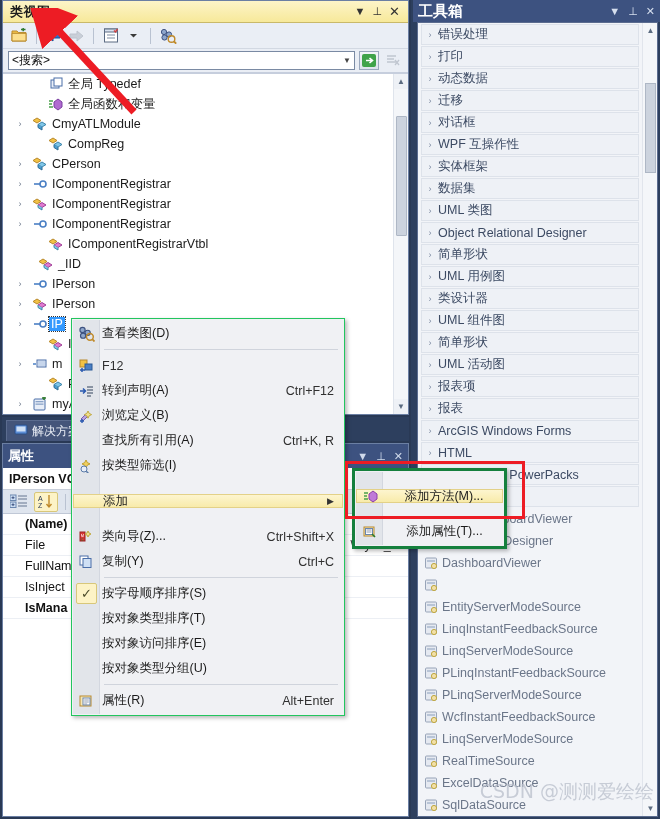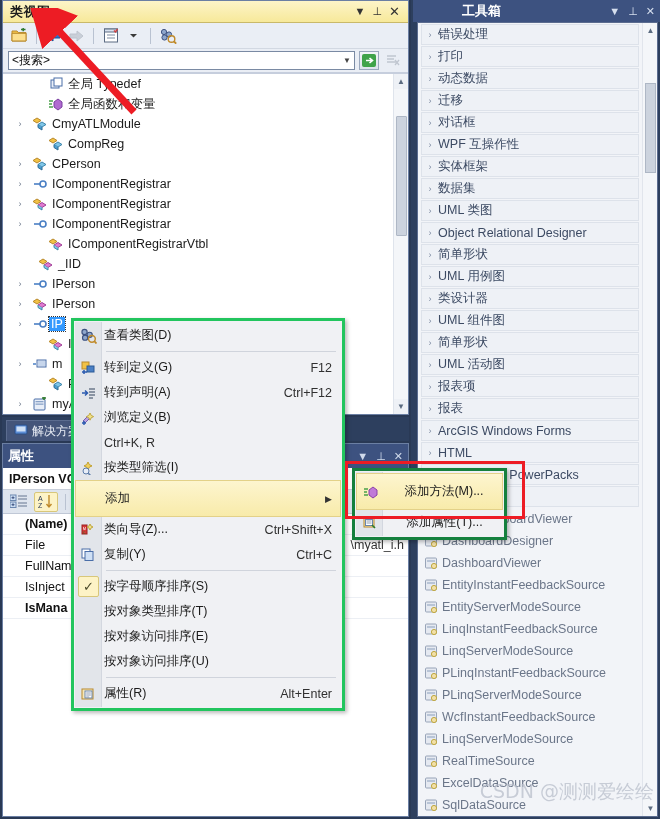--- a/index.html
+++ b/index.html
@@ -116,56 +116,56 @@
   .prow .pv { flex:1; padding-left:4px; color:#333; display:flex;align-items:center;
               justify-content:flex-end; padding-right:4px;}
   .prow.bold .pk { font-weight:bold; }
 
   
   .tbx-window {
     position:absolute; left:413px; top:0; width:247px; height:819px;
     background:#2d3f5e; display:flex; flex-direction:column;
   }
   .tbx-titlebar { height:22px; background:#3d5280; display:flex; align-items:center; padding:0 5px;}
-  .tbx-title { color:#fff; font-size:13px; font-weight:bold;margin-left:44px; }
+  .tbx-title { color:#fff; font-size:15px; font-weight:bold; }
   .tbx-tbtns { margin-left:auto; display:flex; gap:8px; align-items:center; color:#d6dfee; font-size:11px;}
   .tbx-body { flex:1; background:#f2f4f8; margin:0 2px 2px 4px; border:1px solid #5b6c8f;
               position:relative; overflow:hidden;}
   .tbx-list { position:absolute; inset:0 15px 0 0; overflow:hidden; }
   .cat {
     height:21px; margin:1px 3px; background:#eef1f6; border:1px solid #dde2ea;
     display:flex; align-items:center; font-size:12.5px; color:#3c4a63;
   }
   .cat .chev { width:16px; text-align:center; color:#7b88a0; font-size:9px;}
   .item { height:22px; display:flex; align-items:center; font-size:12.5px; color:#6b7689; padding-left:24px;}
   .item .iico { width:22px; margin-left:-22px; display:flex;align-items:center;justify-content:center;}
   .tbx-scroll { position:absolute; right:0; top:0; width:15px; bottom:0; background:#f4f6f9; border-left:1px solid #e1e5ec;}
   .tbx-arrow { width:15px;height:15px; display:flex;align-items:center;justify-content:center;font-size:8px;color:#5b6b80;}
   .tbx-thumb { position:absolute; top:60px; width:11px; left:2px; height:90px; background:#ccd3de;border:1px solid #aeb7c5;}
 
   
   .ctxmenu {
     position:absolute; left:71px; top:318px; width:274px;
-    background:#f0f1f4; border:3px solid #22c55e;
+    background:#f0f1f4; border:1px solid #22c55e;
     box-shadow:2px 2px 4px rgba(0,0,0,.28);
     padding:2px 0; z-index:40;
   }
   .ctxmenu .gutter {
     position:absolute; left:1px; top:1px; bottom:1px; width:27px;
     background:#e2e5ea; border-right:1px solid #d3d7df;
   }
   .mi {
     position:relative; height:25px; display:flex; align-items:center;
     font-size:12.5px; color:#1b1b1b; padding-left:30px; z-index:2;
   }
   .mi .micon { position:absolute; left:4px; width:21px; height:21px; display:flex;align-items:center;justify-content:center;}
   .mi .mtext { flex:1; }
   .mi .macc { color:#303030; padding-right:10px; font-size:12.5px;}
   .mi .marrow { position:absolute; right:8px; font-size:9px; color:#333;}
-  .mi.hl { background:linear-gradient(#fdf5cf,#f8ebaa); border:1px solid #e3d188; height:37px; margin:0 1px; padding-left:29px;}
+  .mi.hl { background:linear-gradient(#fdf5cf,#f8ebaa); border:1px solid #e3d188; height:14px; margin:16px 1px; padding-left:29px;}
   .mi.check .micon { background:#fdf3c6; border:1px solid #d8c77a; border-radius:2px; color:#4a4a2a; font-size:13px;}
   .msep { height:1px; background:#d0d4dc; margin:3px 6px 3px 32px; position:relative; z-index:2;}
 
   
   .submenu {
     position:absolute; left:352px; top:468px; width:155px;
     background:#f0f1f4; border:3px solid #15803d;
     box-shadow:2px 2px 4px rgba(0,0,0,.28); padding:2px 0; z-index:50;text-align:center;
   }
   .submenu .gutter { position:absolute; left:1px; top:1px; bottom:1px; width:27px; background:#e2e5ea; border-right:1px solid #d3d7df;}
@@ -682,21 +682,20 @@
               <span>DashboardViewer</span>
             </div>
             <div class="item">
               <span class="iico">
                 <svg width="15" height="14" viewBox="0 0 15 14">
                   <rect x="1.5" y="2" width="11" height="10" rx="1" fill="#e5e9f1" stroke="#98a4b8"></rect>
                   <rect x="3" y="4" width="8" height="2" fill="#b8c4d6"></rect>
                   <circle cx="10" cy="10" r="2.6" fill="#f2e0a8" stroke="#c0a840"></circle>
                 </svg>
               </span>
-              <span>EntityInstantFeedbackSource</span>
             </div>
             <div class="item">
               <span class="iico">
                 <svg width="15" height="14" viewBox="0 0 15 14">
                   <rect x="1.5" y="2" width="11" height="10" rx="1" fill="#e5e9f1" stroke="#98a4b8"></rect>
                   <rect x="3" y="4" width="8" height="2" fill="#b8c4d6"></rect>
                   <circle cx="10" cy="10" r="2.6" fill="#f2e0a8" stroke="#c0a840"></circle>
                 </svg>
               </span>
               <span>EntityServerModeSource</span>
@@ -819,21 +818,20 @@
         </div>
         <div class="msep"></div>
         <div class="mi">
           <span class="micon">
             <svg width="15" height="14" viewBox="0 0 15 14">
               <rect x="1" y="1" width="7" height="7" fill="#f2c245" stroke="#b8892c"></rect>
               <rect x="6" y="5" width="7" height="6" fill="#4a7fc4" stroke="#2a5a96"></rect>
               <path d="M1 11h5M3 9v4" stroke="#2a5ab0" stroke-width="1.5"></path>
             </svg>
           </span>
-          <span class="mtext">转到定义(G)</span>
           <span class="macc">F12</span>
         </div>
         <div class="mi">
           <span class="micon">
             <svg width="15" height="14" viewBox="0 0 15 14">
               <path d="M1 7h5M4 4.5L6.5 7 4 9.5" stroke="#2a5ab0" stroke-width="1.5" fill="none"></path>
               <path d="M8 3h6M8 6h6M8 9h6M8 12h4" stroke="#6d7a8c" stroke-width="1.3"></path>
             </svg>
           </span>
           <span class="mtext">转到声明(A)</span>
@@ -844,20 +842,21 @@
             <svg width="15" height="14" viewBox="0 0 15 14">
               <path d="M2 10l5-5 2 2-5 5z" fill="#b9a2e0" stroke="#7a5fb0"></path>
               <path d="M9 2l1.2 2.4L12.6 5.6 10.2 6.8 9 9.2 7.8 6.8 5.4 5.6 7.8 4.4z" fill="#f0e08a" stroke="#c0a840"></path>
               <path d="M1 12h4M3 10v4" stroke="#2a5ab0" stroke-width="1.4"></path>
             </svg>
           </span>
           <span class="mtext">浏览定义(B)</span>
           <span class="macc"></span>
         </div>
         <div class="mi">
+          <span class="mtext">查找所有引用(A)</span>
           <span class="macc">Ctrl+K, R</span>
         </div>
         <div class="mi">
           <span class="micon">
             <svg width="15" height="14" viewBox="0 0 15 14">
               <path d="M7 1l1.3 2.6L11 4.9 8.3 6.2 7 8.8 5.7 6.2 3 4.9 5.7 3.6z" fill="#f0d060" stroke="#c0a030"></path>
               <circle cx="5" cy="10" r="3" fill="#e8eef8" stroke="#5a7aa8"></circle>
               <path d="M7.3 12.3l2.2 2.2" stroke="#5a7aa8" stroke-width="1.5"></path>
             </svg>
           </span>
@@ -899,21 +898,21 @@
         </div>
         <div class="mi">
           <span class="mtext">按对象类型排序(T)</span>
           <span class="macc"></span>
         </div>
         <div class="mi">
           <span class="mtext">按对象访问排序(E)</span>
           <span class="macc"></span>
         </div>
         <div class="mi">
-          <span class="mtext">按对象访问排序(U)</span>
+          <span class="mtext">按对象类型分组(U)</span>
           <span class="macc"></span>
         </div>
         <div class="msep"></div>
         <div class="mi">
           <span class="micon">
             <svg width="15" height="14" viewBox="0 0 15 14">
               <rect x="1" y="2" width="11" height="10" fill="#f6e7b8" stroke="#b8892c"></rect>
               <rect x="4" y="4" width="7" height="7" fill="#fff" stroke="#6a86ae"></rect>
               <path d="M5.2 6h4.6M5.2 8h4.6M5.2 10h3" stroke="#8f9bb0"></path>
             </svg>

